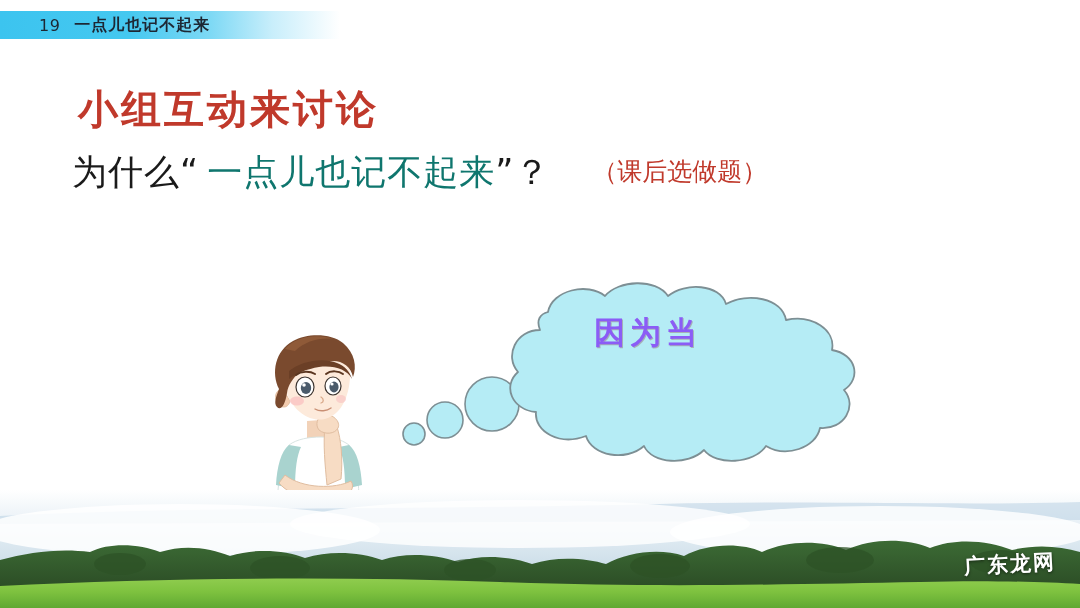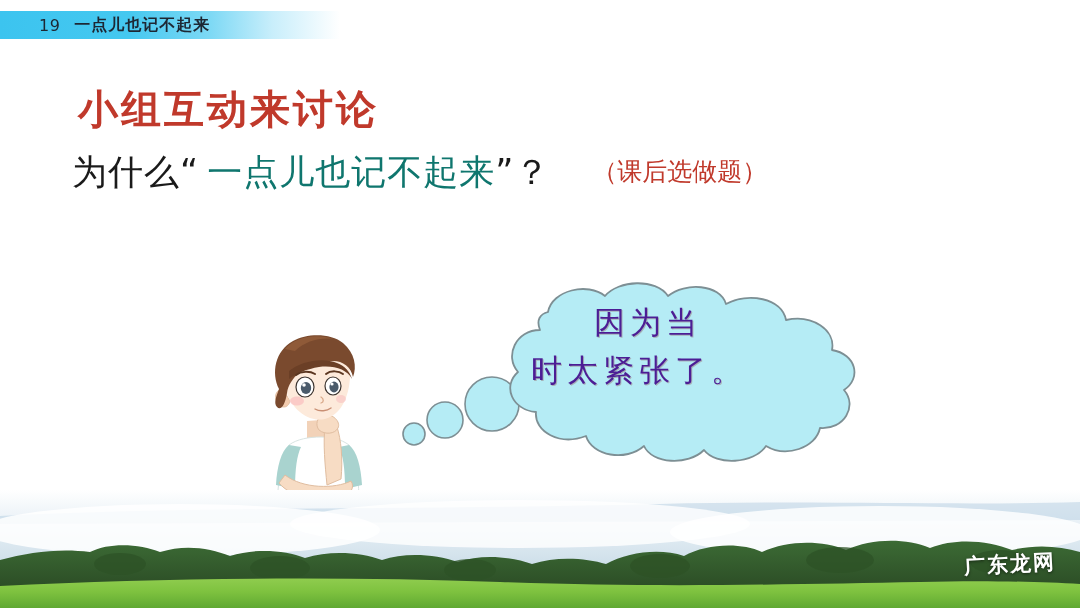--- a/index.html
+++ b/index.html
@@ -101,26 +101,26 @@
     position: absolute;
     left: 400px;
     top: 282px;
     width: 500px;
     height: 185px;
   }
   .bubble-svg { display: block; width: 500px; height: 185px; }
   .bubble-text {
     position: absolute;
     left: 98px;
-    top: 16px;
+    top: 26px;
     width: 300px;
     text-align: center;
-    color: #4c1d95;
+    color: #8b5cf6;
     font-size: 31px;
-    font-weight: 400;
+    font-weight: 700;
     line-height: 48px;
     letter-spacing: 5px;
     text-shadow: 1px 1px 0 rgba(120,0,0,0.25);
   }
   .bubble-text span { display: block; }
   .bubble-text .bl2 { margin-left: -18px; }
 
   
   .boy {
     position: absolute;
@@ -189,21 +189,20 @@
                C 354 182, 316 184, 304 168
                C 288 184, 252 182, 244 164
                C 226 180, 192 174, 186 154
                C 160 164, 134 150, 136 130
                C 112 128, 102 104, 118 90
                C 104 74, 116 48, 140 48
                C 136 38, 140 32, 148 30 Z" fill="#b5ecf5" stroke="#7d8f94" stroke-width="1.8" stroke-linejoin="round"></path>
     </svg>
     <div class="bubble-text">
       <span class="bl1">因为当</span>
-      <span class="bl2">时太紧张了。</span>
     </div>
   </div>
 
   <div class="boy">
     <svg viewBox="0 0 130 172" width="130" height="172" xmlns="http://www.w3.org/2000/svg">
 
       <path d="M52 88 L52 112 L80 112 L80 86 Z" fill="#f2d2b8"></path>
 
       <path d="M34 112 C30 118, 24 132, 22 172 L104 172 C104 140, 100 122, 94 112
                C86 106, 76 104, 66 104 C54 104, 42 106, 34 112 Z" fill="#ffffff" stroke="#d8e4e2" stroke-width="1"></path>

